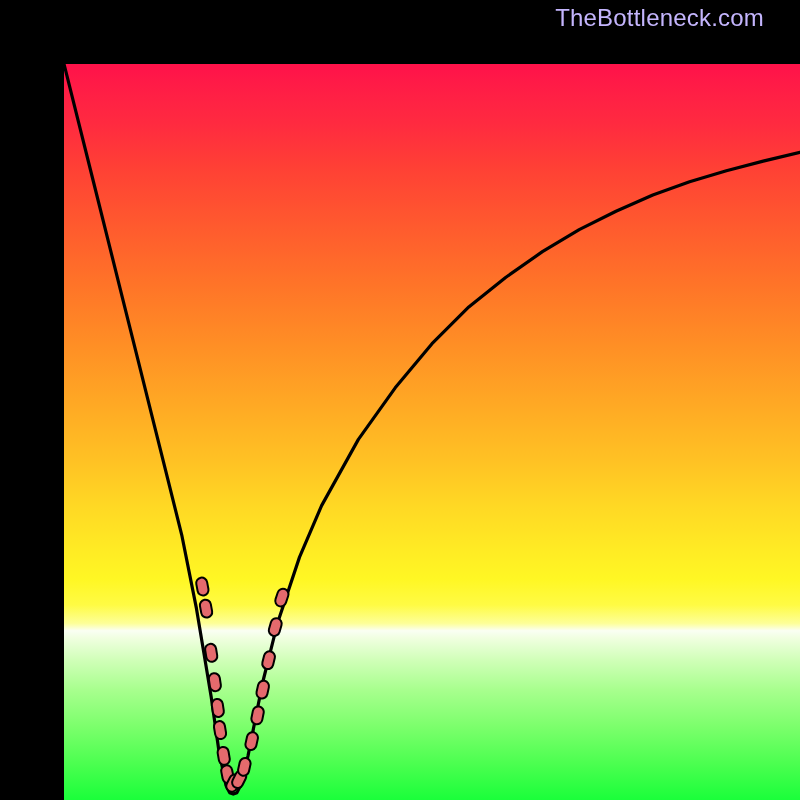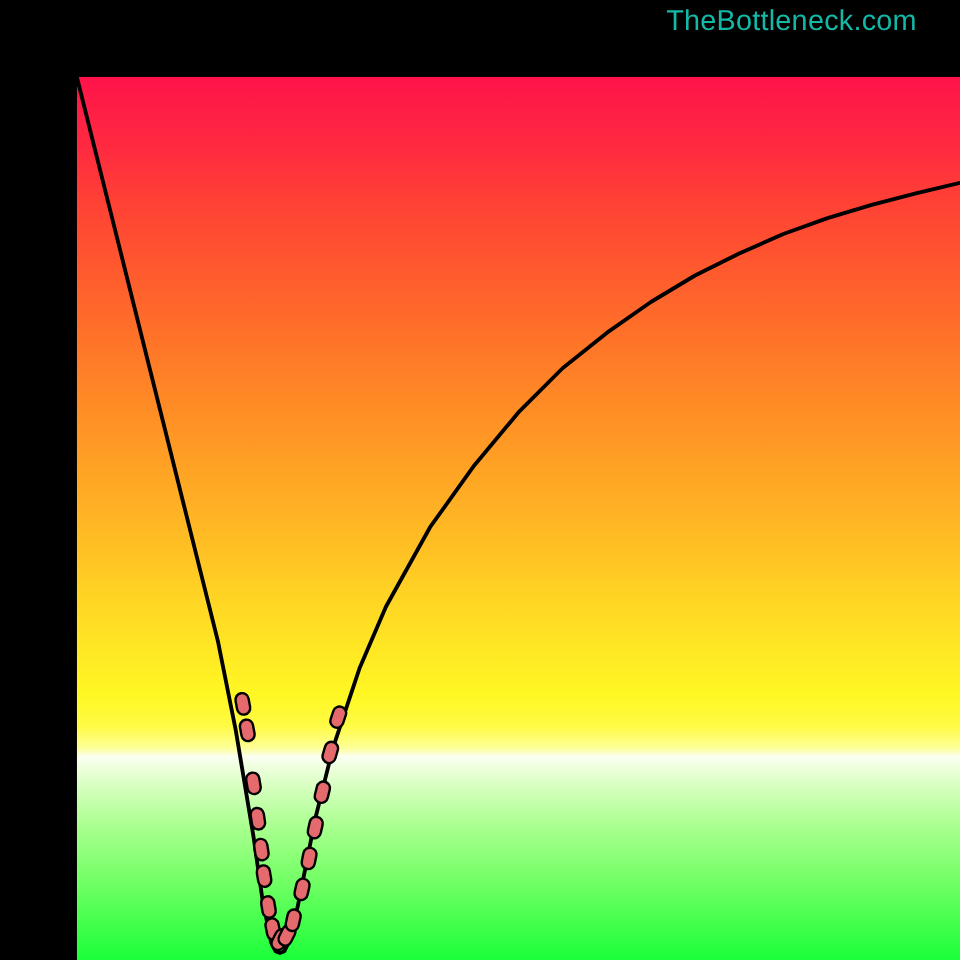--- a/index.html
+++ b/index.html
@@ -53,21 +53,21 @@
       #a8ff8e 85%,
       #7cff6c 90%,
       #4cff50 95%,
       #1aff3a 100%
     );
   }
   .watermark {
     position: absolute;
     top: 4px;
     right: 36px;
-    color: #14b8a6;
+    color: #c4b5fd;
     font-size: 24px;
     font-weight: 500;
     letter-spacing: 0.2px;
     user-select: none;
   }
   svg.curve {
     position: absolute;
     inset: 0;
     width: 736px;
     height: 736px;

